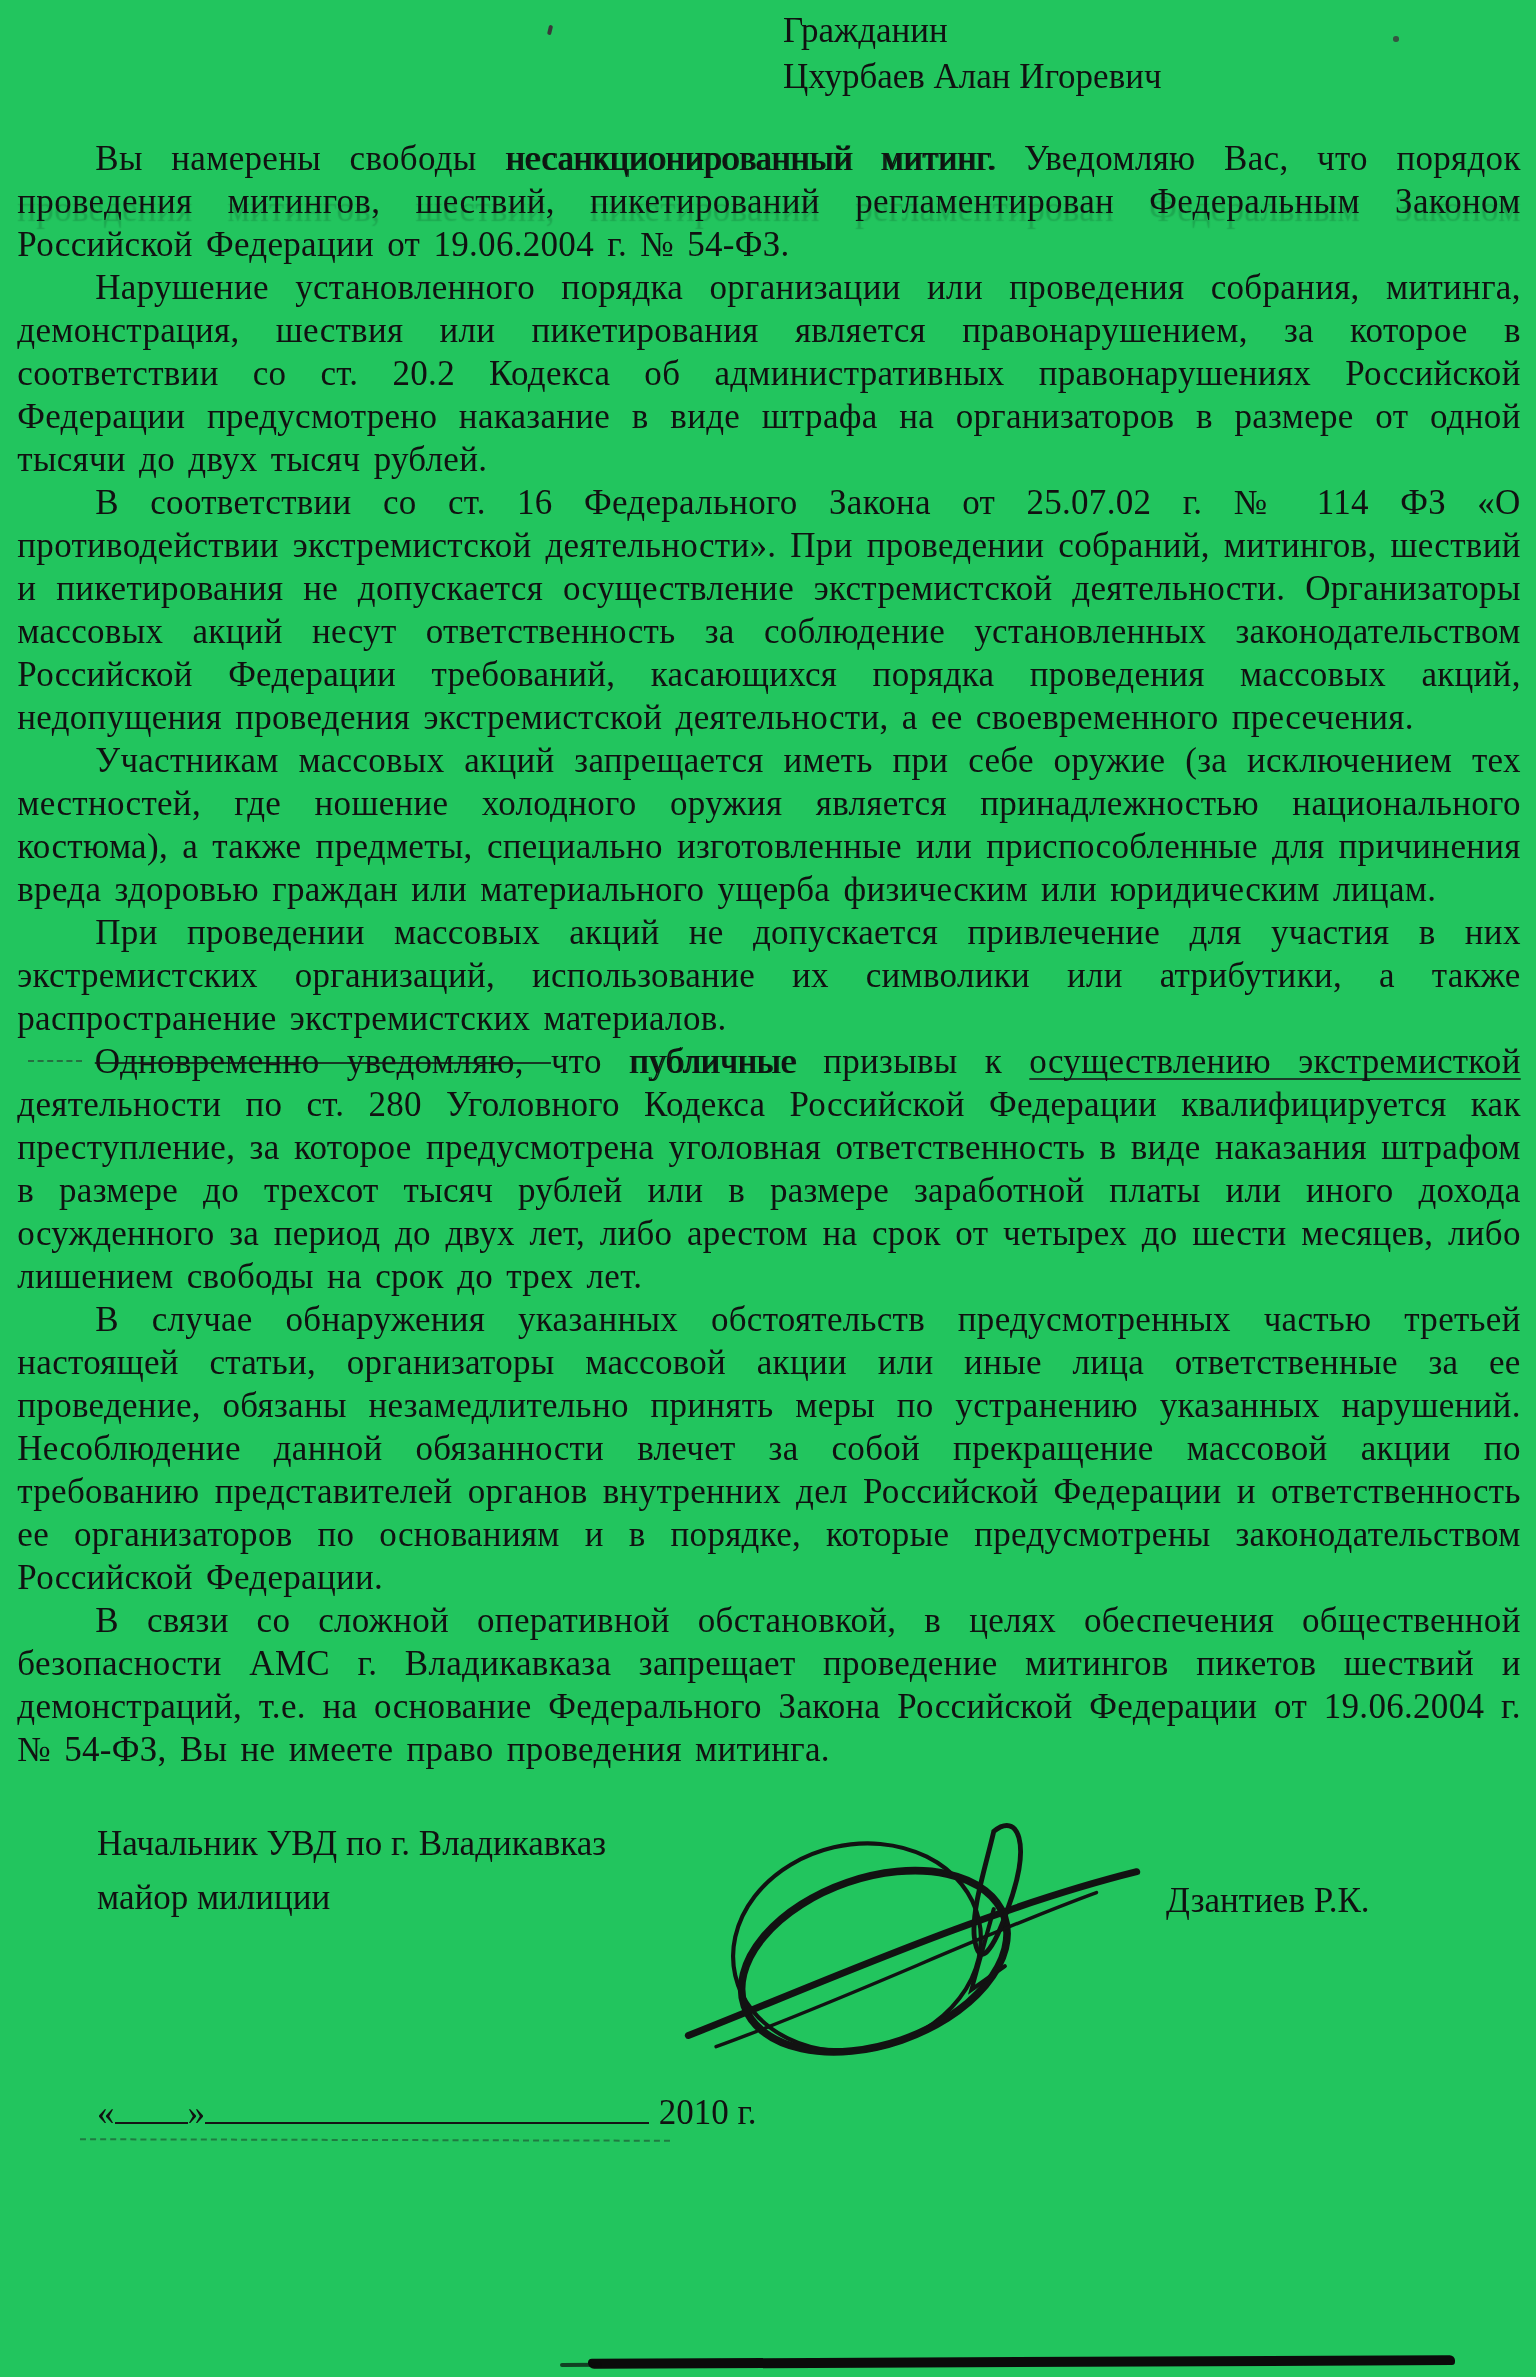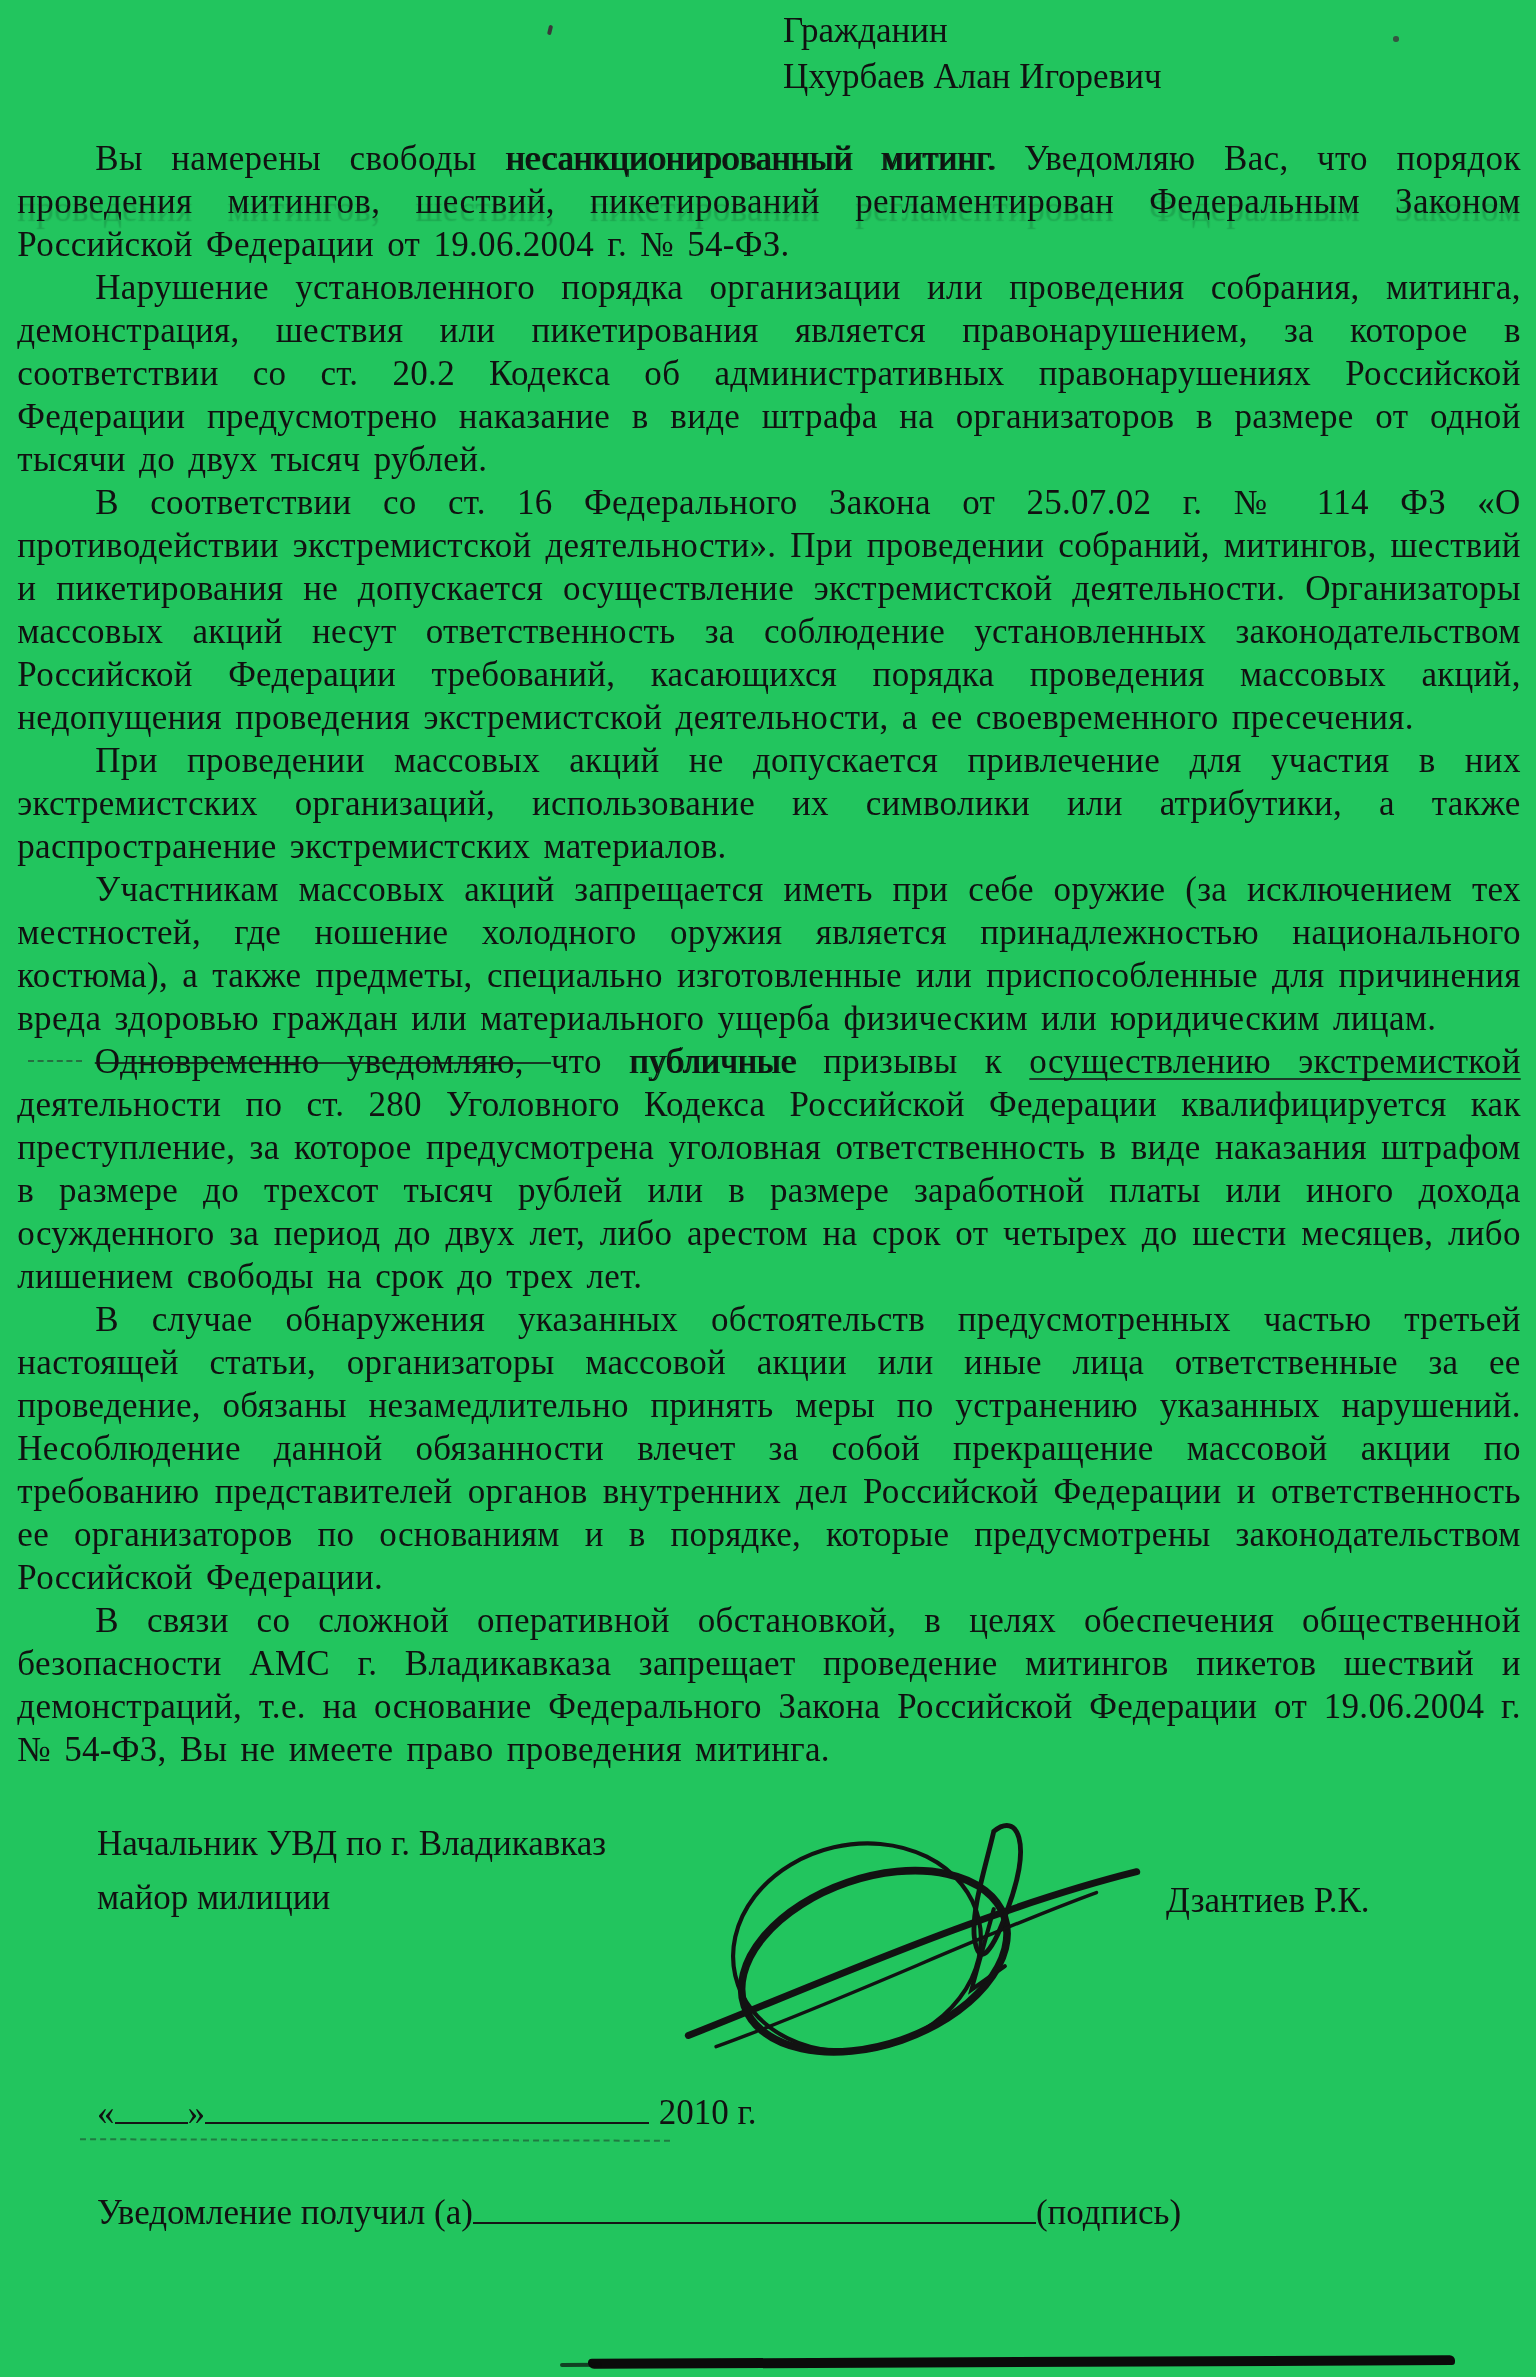--- a/index.html
+++ b/index.html
@@ -126,22 +126,22 @@
 
   <div class="header">
     <div>Гражданин</div>
     <div>Цхурбаев Алан Игоревич</div>
   </div>
 
   <div class="body-text">
       <p><span>Вы намерены свободы </span><span class="artifact-smudge">несанкционированный митинг.</span><span> Уведомляю Вас, что порядок </span><span class="artifact-ghost">проведения митингов, шествий, пикетирований регламентирован Федеральным Законом</span><span> Российской Федерации от 19.06.2004 г. № 54-ФЗ.</span></p>
       <p><span>Нарушение установленного порядка организации или проведения собрания, митинга, демонстрация, шествия или пикетирования является правонарушением, за которое в соответствии со ст. 20.2 Кодекса об административных правонарушениях Российской Федерации предусмотрено наказание в виде штрафа на организаторов в размере от одной тысячи до двух тысяч рублей.</span></p>
       <p><span>В соответствии со ст. 16 Федерального Закона от 25.07.02 г. № 114 ФЗ «О противодействии экстремистской деятельности». При проведении собраний, митингов, шествий и пикетирования не допускается осуществление экстремистской деятельности. Организаторы массовых акций несут ответственность за соблюдение установленных законодательством Российской Федерации требований, касающихся порядка проведения массовых акций, недопущения проведения экстремистской деятельности, а ее своевременного пресечения.</span></p>
+      <p><span>Участникам массовых акций запрещается иметь при себе оружие (за исключением тех местностей, где ношение холодного оружия является принадлежностью национального костюма), а также предметы, специально изготовленные или приспособленные для причинения вреда здоровью граждан или материального ущерба физическим или юридическим лицам.</span></p>
       <p><span>При проведении массовых акций не допускается привлечение для участия в них экстремистских организаций, использование их символики или атрибутики, а также распространение экстремистских материалов.</span></p>
-      <p><span>Участникам массовых акций запрещается иметь при себе оружие (за исключением тех местностей, где ношение холодного оружия является принадлежностью национального костюма), а также предметы, специально изготовленные или приспособленные для причинения вреда здоровью граждан или материального ущерба физическим или юридическим лицам.</span></p>
       <p><span class="artifact-strike">Одновременно уведомляю, </span><span>что </span><span class="artifact-smudge">публичные </span><span>призывы к </span><span class="artifact-underline">осуществлению экстремисткой</span><span> деятельности по ст. 280 Уголовного Кодекса Российской Федерации квалифицируется как преступление, за которое предусмотрена уголовная ответственность в виде наказания штрафом в размере до трехсот тысяч рублей или в размере заработной платы или иного дохода осужденного за период до двух лет, либо арестом на срок от четырех до шести месяцев, либо лишением свободы на срок до трех лет.</span></p>
       <p><span>В случае обнаружения указанных обстоятельств предусмотренных частью третьей настоящей статьи, организаторы массовой акции или иные лица ответственные за ее проведение, обязаны незамедлительно принять меры по устранению указанных нарушений. Несоблюдение данной обязанности влечет за собой прекращение массовой акции по требованию представителей органов внутренних дел Российской Федерации и ответственность ее организаторов по основаниям и в порядке, которые предусмотрены законодательством Российской Федерации.</span></p>
       <p><span>В связи со сложной оперативной обстановкой, в целях обеспечения общественной безопасности АМС г. Владикавказа запрещает проведение митингов пикетов шествий и демонстраций, т.е. на основание Федерального Закона Российской Федерации от 19.06.2004 г. № 54-ФЗ, Вы не имеете право проведения митинга.</span></p>
     </div>
 
   <div class="sig-section">
     <div>Начальник УВД по г. Владикавказ</div>
     <div class="sig-line2">майор милиции</div>
 
     <svg class="signature-svg" viewBox="0 0 680 370" aria-hidden="true">
@@ -155,20 +155,17 @@
       </g>
     </svg>
 
     <div class="signer-name">Дзантиев Р.К.</div>
   </div>
 
   <div class="date-line">
     <span>«</span><span class="blank blank-short"></span><span>»</span><span class="blank blank-long"></span><span>2010 г.</span>
   </div>
 
-  <div class="receipt-line">
-    <span>Уведомление получил (а)</span><span class="blank blank-receipt"></span><span>(подпись)</span>
-  </div>
 
   <div class="bottom-smudge"></div>
 
 </div>
 
 
 </body></html>

